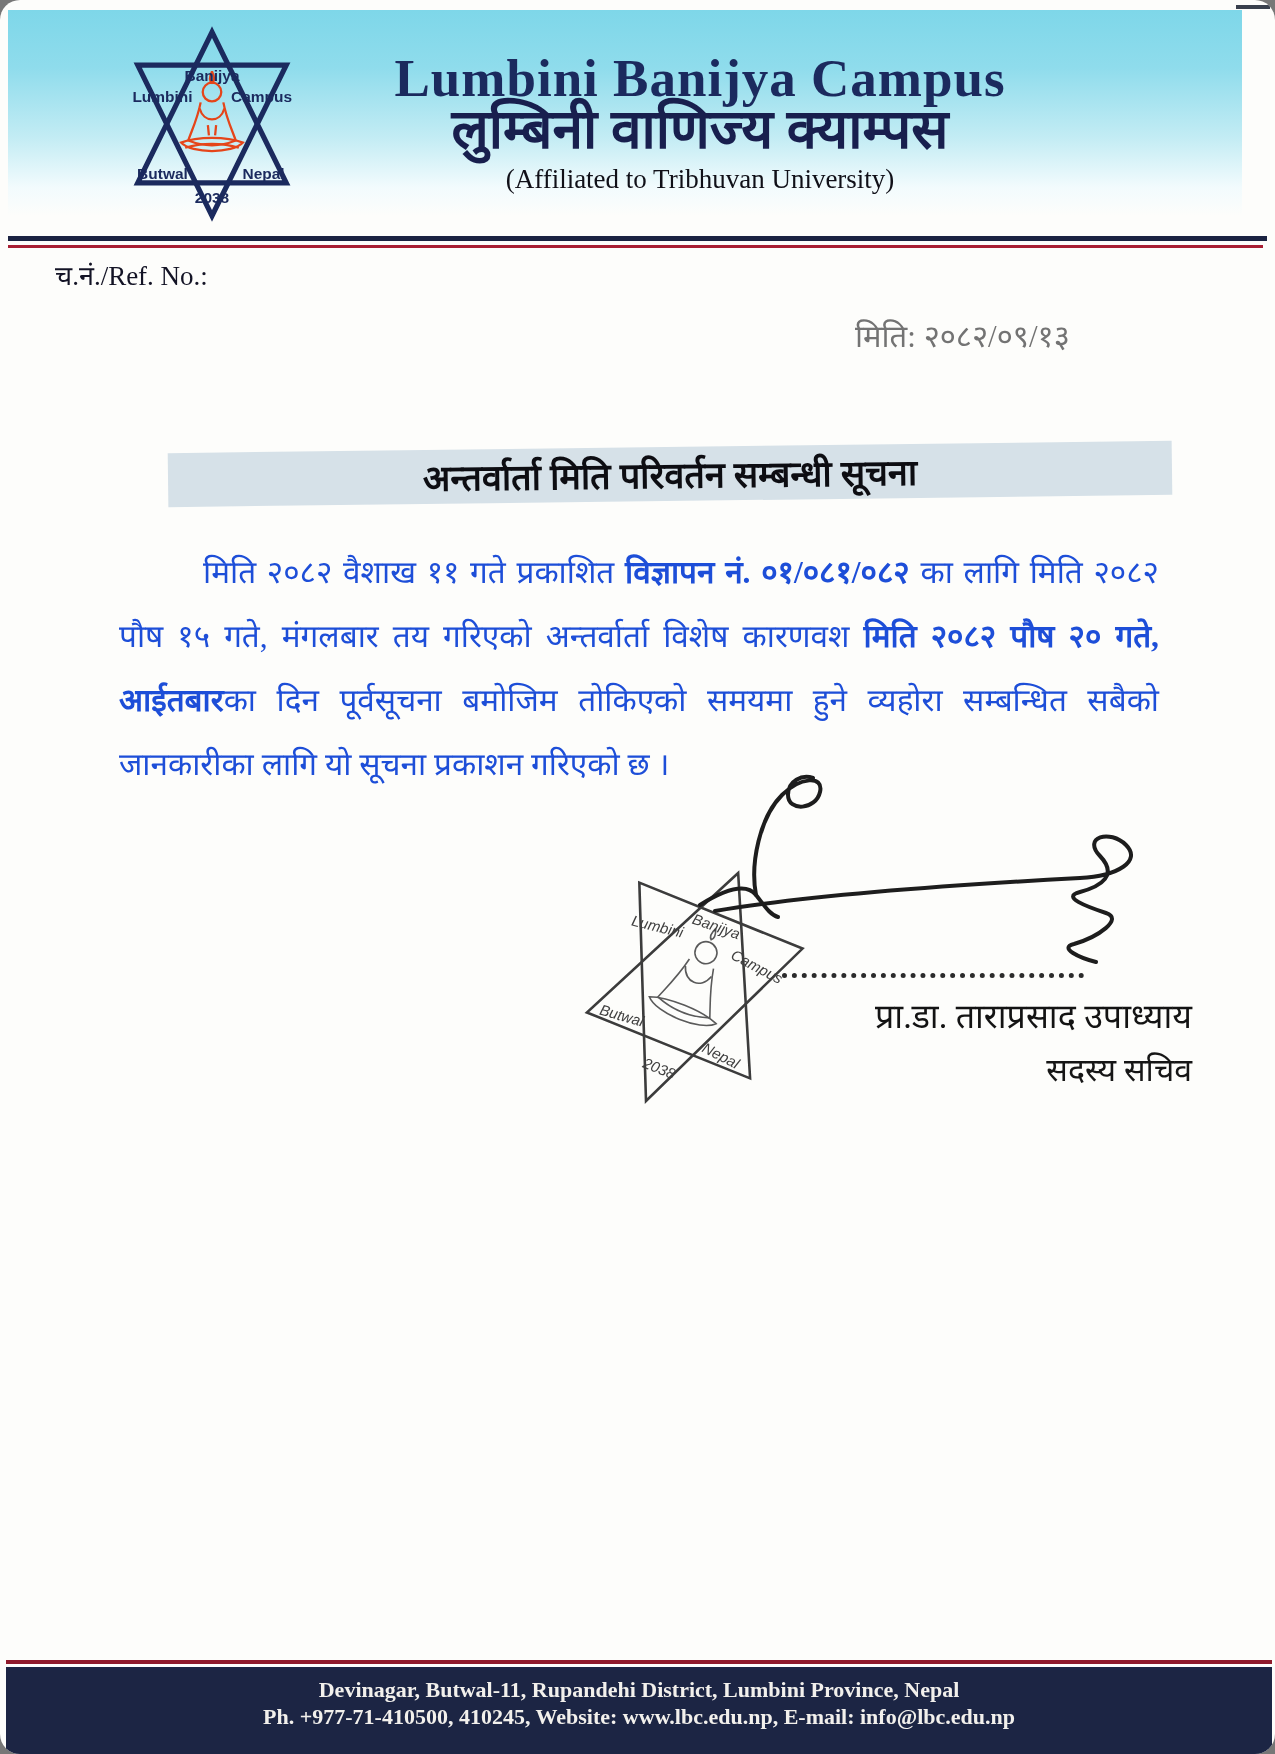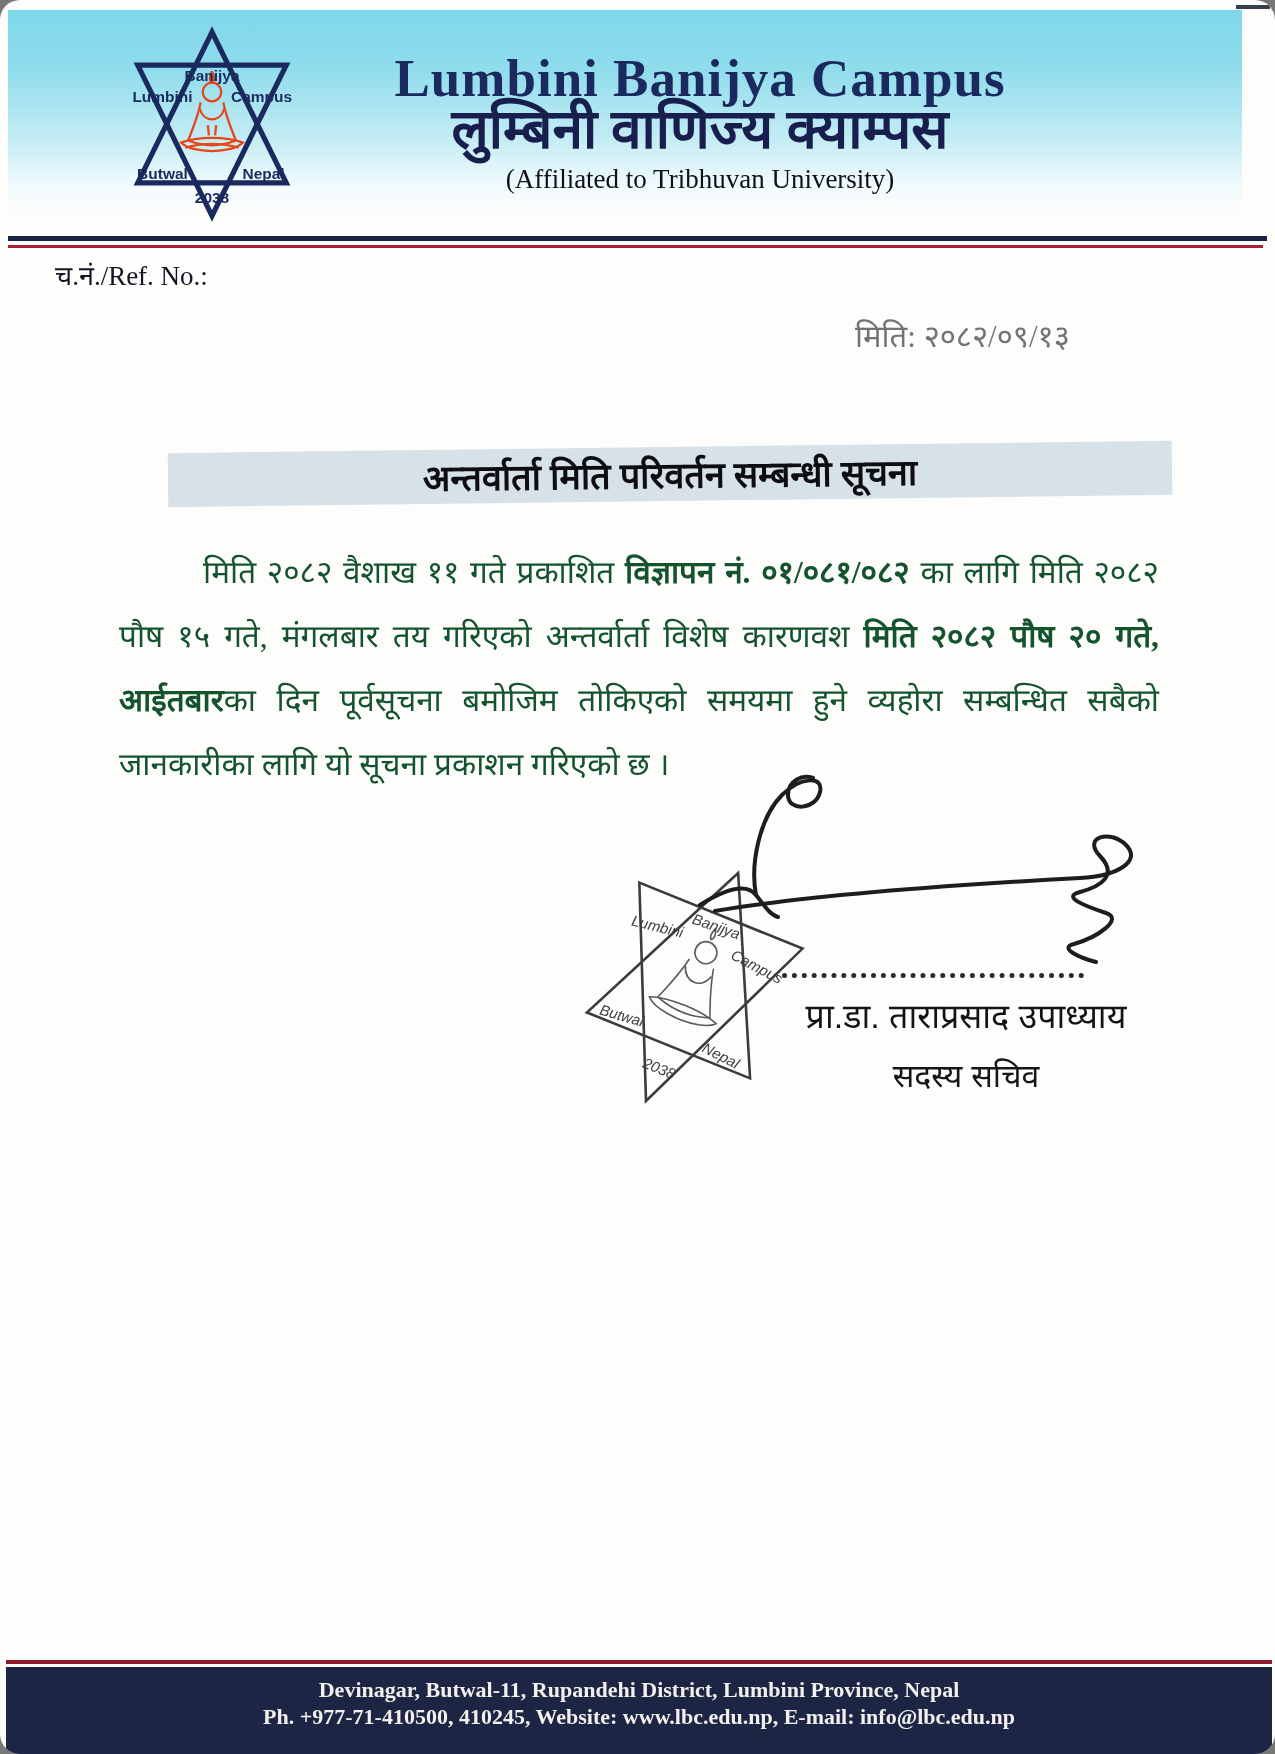--- a/index.html
+++ b/index.html
@@ -50,33 +50,33 @@
   }
   .heading-band .txt {
     font-weight:bold; font-size:36px; color:#0d0d12;
     font-family:"Liberation Serif","DejaVu Sans",serif;
   }
 
   
   .body-par {
     position:absolute; left:119px; top:541px; width:1040px;
     font-size:31.5px; line-height:64px; text-align:justify; text-indent:84px;
-    color:#14532d; font-family:"Liberation Serif","DejaVu Sans",serif;
+    color:#1d4ed8; font-family:"Liberation Serif","DejaVu Sans",serif;
   }
   .body-par .bd { font-weight:bold; }
 
   
   .stamp { position:absolute; left:572px; top:852px; width:240px; height:275px; transform:rotate(2deg); }
   .signature { position:absolute; left:660px; top:765px; width:520px; height:310px; }
   .dotted { position:absolute; left:782px; top:962px; width:302px; height:16px;
             border-bottom:5px dotted #2b2b2b; }
-  .sig-text { position:absolute; left:740px; top:992px; width:452px; text-align:center;
-              font-family:Liberation Sans, sans-serif; }
+  .sig-text { position:absolute; left:740px; top:992px; width:452px; text-align:right;
+              font-family:Liberation Serif, serif; }
   .sig-name { font-size:34px; color:#131313; font-weight:normal; }
-  .sig-role { font-size:32px; color:#161616; margin-top:15px; }
+  .sig-role { font-size:32px; color:#161616; margin-top:9px; }
 
   
   .footer-rule-red { position:absolute; left:6px; top:1660px; width:1266px; height:4px; background:#8f1a2b; }
   .footer-band {
     position:absolute; left:6px; top:1667px; width:1266px; height:87px;
     background:#1c2544; color:#f2f0ec; text-align:center; overflow:hidden;
     font-family:"Liberation Serif",serif; font-weight:bold;
     padding-top:9px; font-size:22px; line-height:27px;
   }
 

